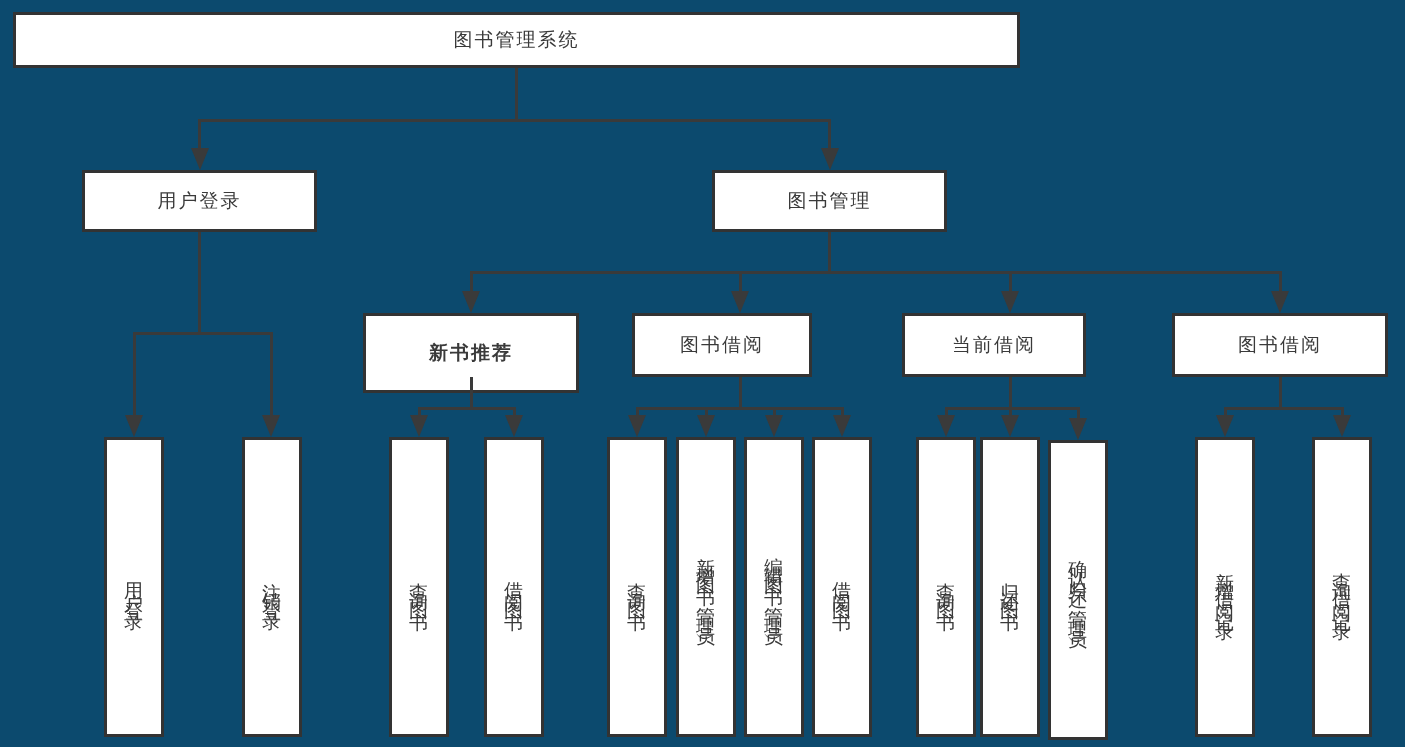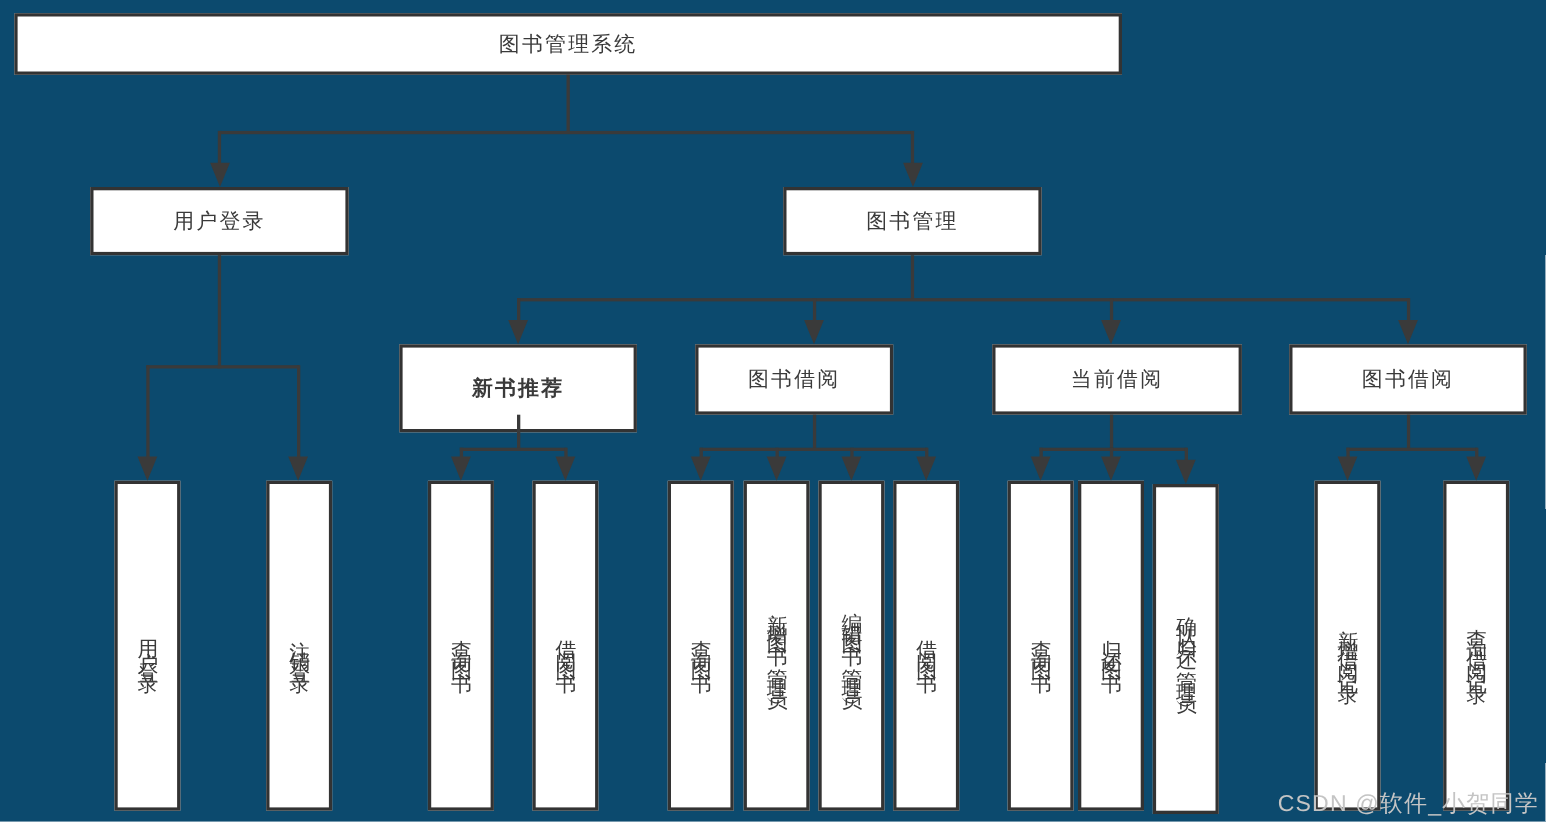--- a/index.html
+++ b/index.html
@@ -43,21 +43,21 @@
   <div class="box" style="left:712px; top:170px; width:235px; height:62px;">
     <span>图书管理</span>
   </div>
 
   <div class="box" style="left:363px; top:313px; width:216px; height:80px;font-weight:bold;">
     <span>新书推荐</span>
   </div>
   <div class="box" style="left:632px; top:313px; width:180px; height:64px;">
     <span>图书借阅</span>
   </div>
-  <div class="box" style="left:902px; top:313px; width:227px; height:64px;">
+  <div class="box" style="left:902px; top:313px; width:184px; height:64px;">
     <span>当前借阅</span>
   </div>
   <div class="box" style="left:1172px; top:313px; width:216px; height:64px;">
     <span>图书借阅</span>
   </div>
 
   <div class="box" style="left:104px; top:437px; width:60px; height:300px;">
     <span class="vlabel">用户登录</span>
   </div>
   <div class="box" style="left:242px; top:437px; width:60px; height:300px;">
@@ -153,15 +153,14 @@
   <div class="v" style="left:1077px; top:407px; height:12px;"></div>
   <div class="arrow" style="left:1069px; top:418px;"></div>
 
   <div class="v" style="left:1279px; top:377px; height:33px;"></div>
   <div class="h" style="left:1224px; top:407px; width:119px;"></div>
   <div class="v" style="left:1224px; top:407px; height:12px;"></div>
   <div class="arrow" style="left:1216px; top:415px;"></div>
   <div class="v" style="left:1341px; top:407px; height:12px;"></div>
   <div class="arrow" style="left:1333px; top:415px;"></div>
 
-  <div class="watermark">CSDN @软件_小贺同学</div>
 
 </div>
 
 </body></html>

